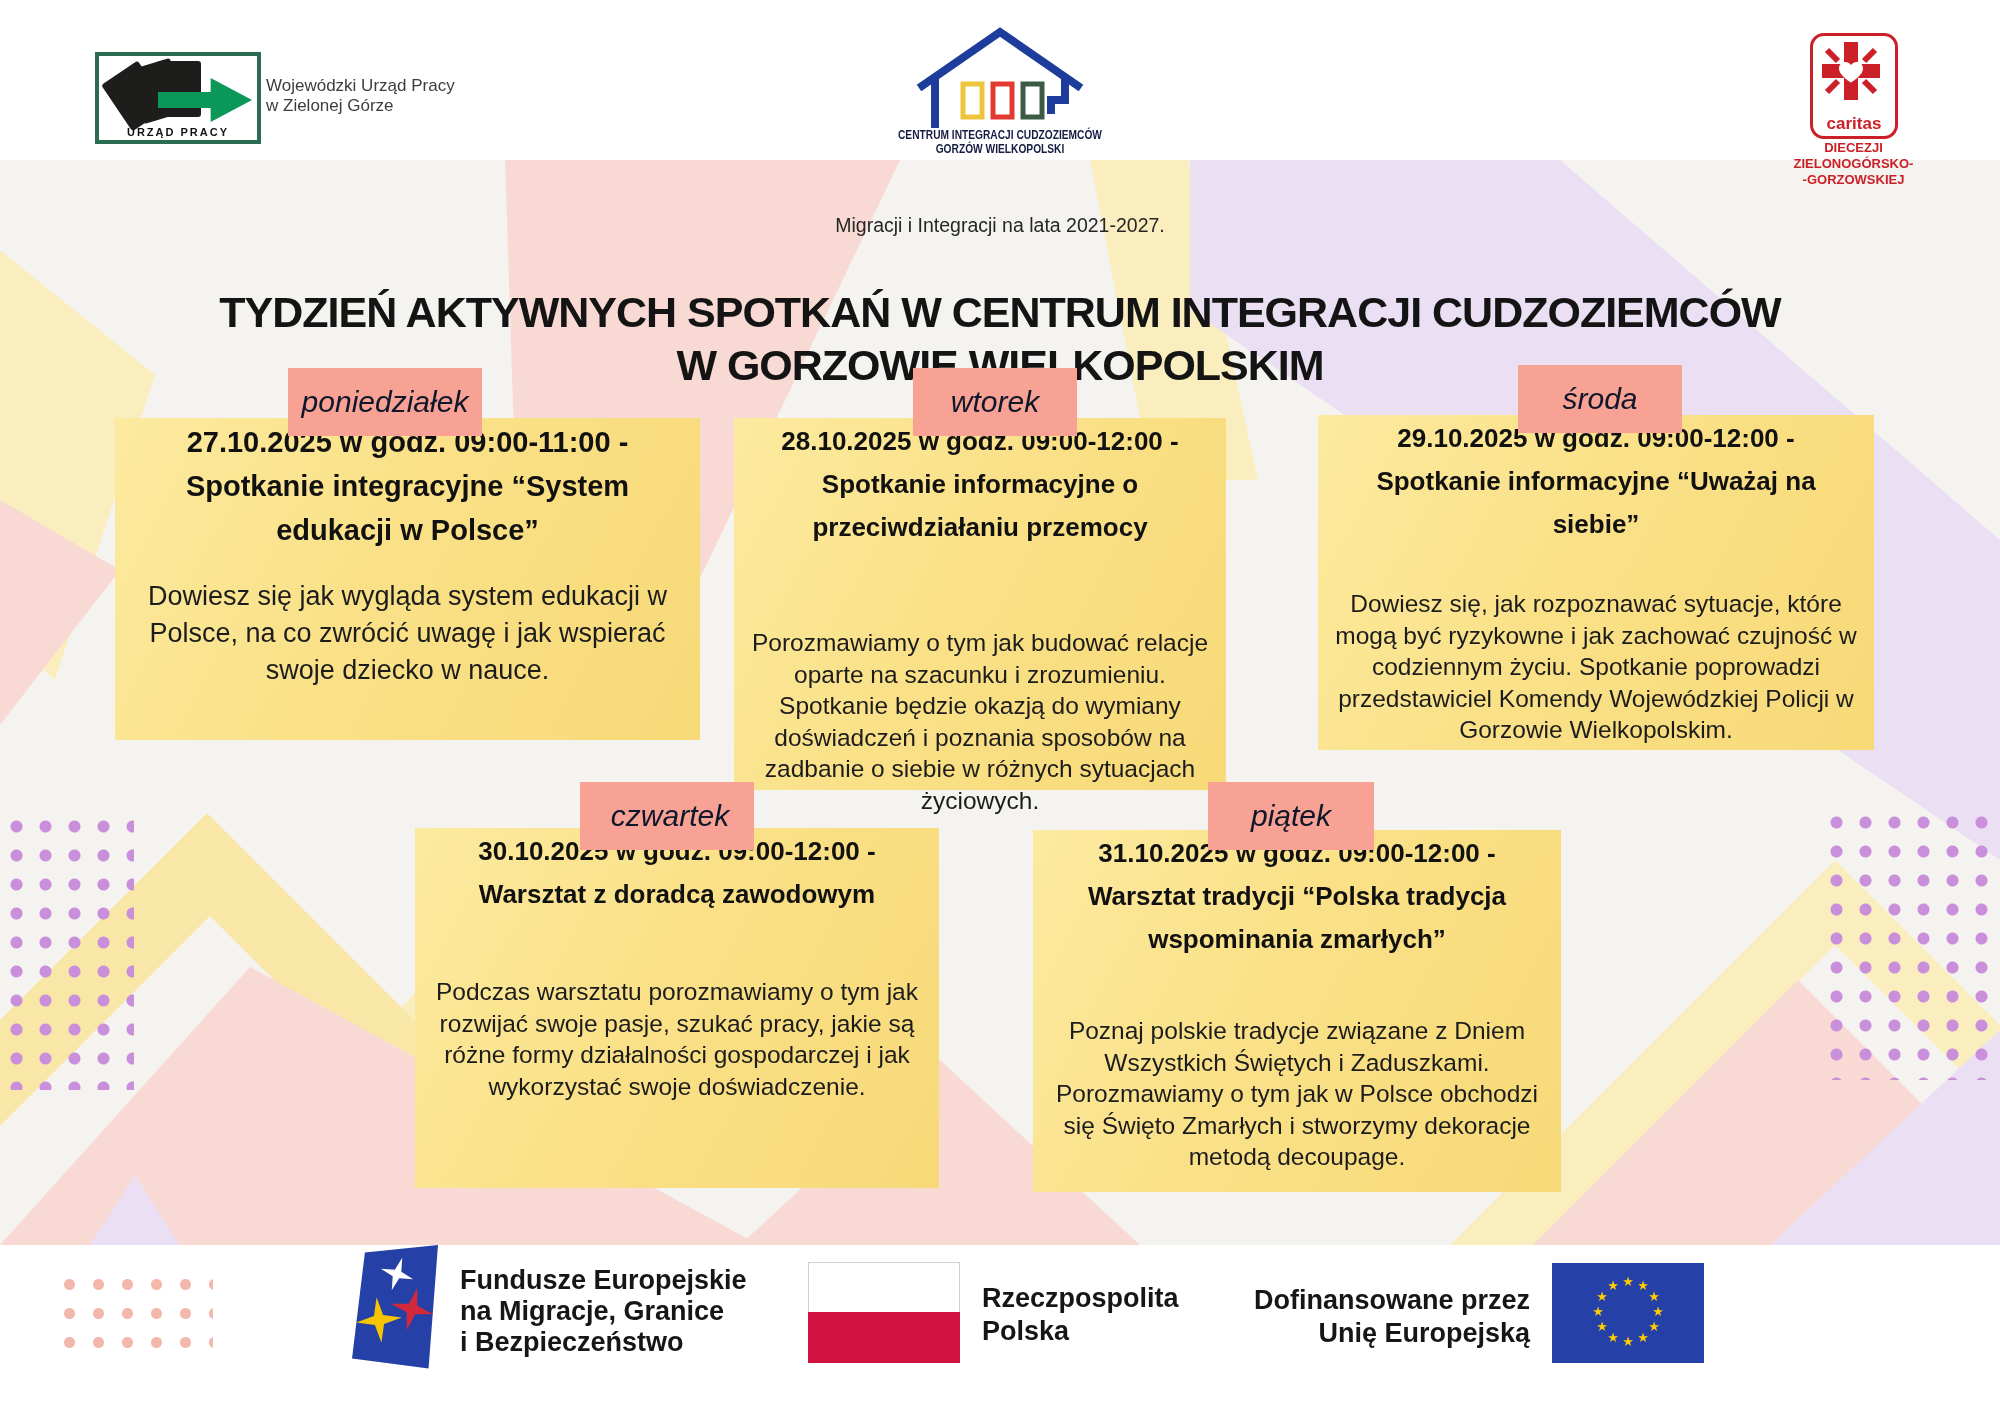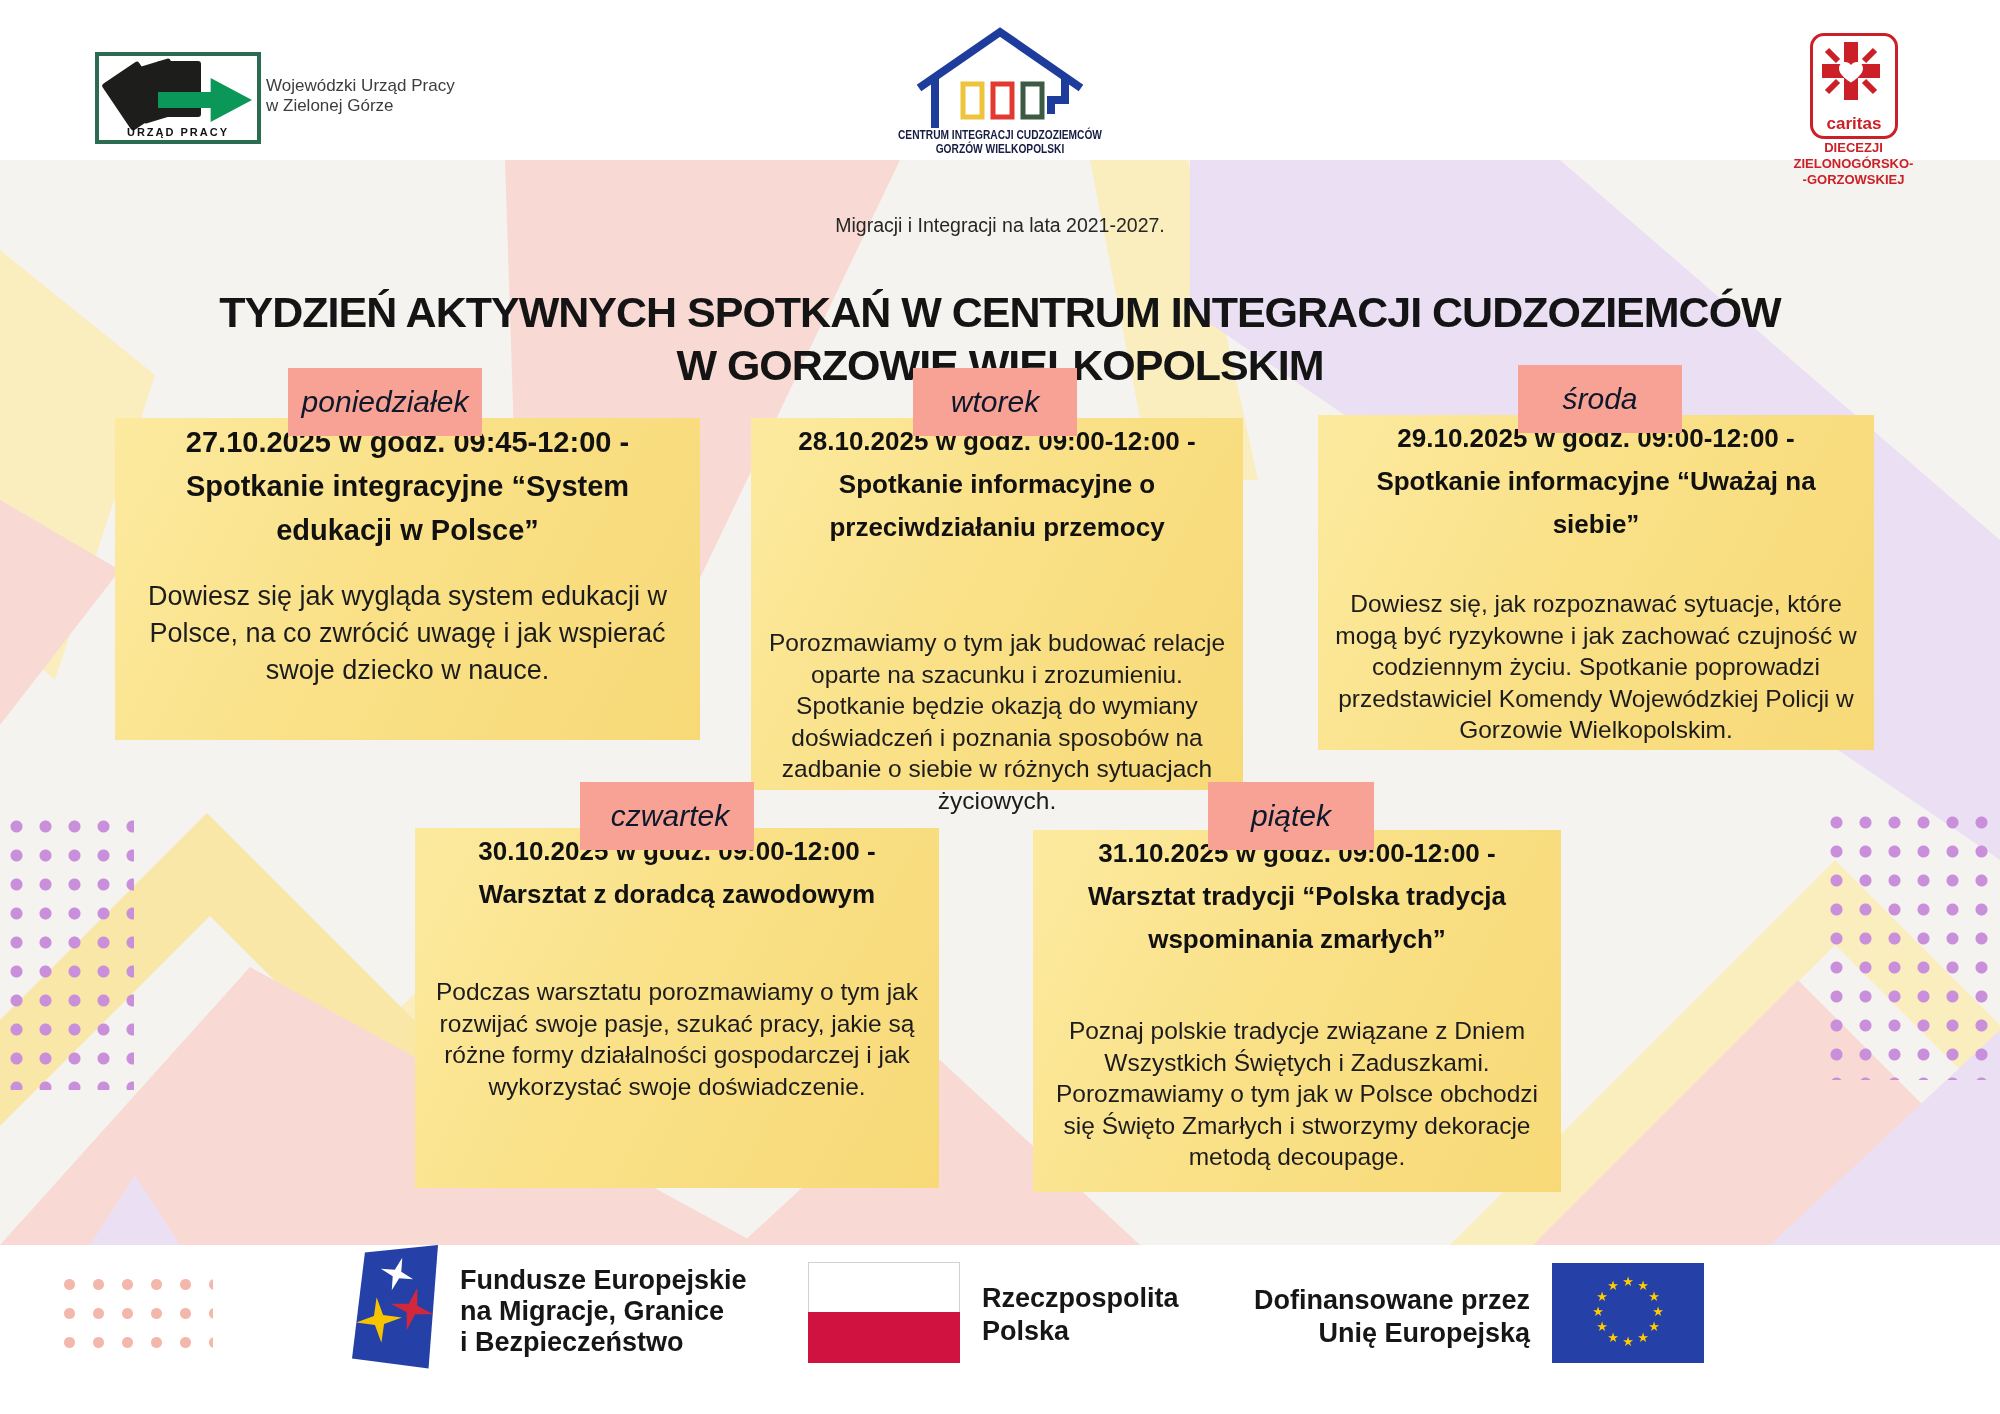--- a/index.html
+++ b/index.html
@@ -142,26 +142,26 @@
   <div class="note">
     <div>Migracji i Integracji na lata 2021-2027.</div>
   </div>
 
   <div class="main-title">
     <div>TYDZIEŃ AKTYWNYCH SPOTKAŃ W CENTRUM INTEGRACJI CUDZOZIEMCÓW</div>
     <div>W GORZOWIE WIELKOPOLSKIM</div>
   </div>
 
   <div class="card card--large" style="left:115px;top:418px;width:585px;height:322px;">
-    <div class="card-title">27.10.2025 w godz. 09:45-12:00 - Spotkanie integracyjne “System edukacji w Polsce”</div>
+    <div class="card-title">27.10.2025 w godz. 09:00-11:00 - Spotkanie integracyjne “System edukacji w Polsce”</div>
     <div class="card-body" style="margin-top:26px;">Dowiesz się jak wygląda system edukacji w Polsce, na co zwrócić uwagę i jak wspierać swoje dziecko w nauce.</div>
   </div>
   <div class="day-label" style="left:288px;top:368px;width:194px;">poniedziałek</div>
 
-  <div class="card" style="left:751px;top:418px;width:492px;height:372px;">
+  <div class="card" style="left:734px;top:418px;width:492px;height:372px;">
     <div class="card-title">28.10.2025 w godz. 09:00-12:00 - Spotkanie informacyjne o przeciwdziałaniu przemocy</div>
     <div class="card-body" style="margin-top:78px;">Porozmawiamy o tym jak budować relacje oparte na szacunku i zrozumieniu. Spotkanie będzie okazją do wymiany doświadczeń i poznania sposobów na zadbanie o siebie w różnych sytuacjach życiowych.</div>
   </div>
   <div class="day-label" style="left:913px;top:368px;width:164px;">wtorek</div>
 
   <div class="card" style="left:1318px;top:415px;width:556px;height:335px;">
     <div class="card-title">29.10.2025 w godz. 09:00-12:00 - Spotkanie informacyjne “Uważaj na siebie”</div>
     <div class="card-body" style="margin-top:42px;">Dowiesz się, jak rozpoznawać sytuacje, które mogą być ryzykowne i jak zachować czujność w codziennym życiu. Spotkanie poprowadzi przedstawiciel Komendy Wojewódzkiej Policji w Gorzowie Wielkopolskim.</div>
   </div>
   <div class="day-label" style="left:1518px;top:365px;width:164px;">środa</div>

